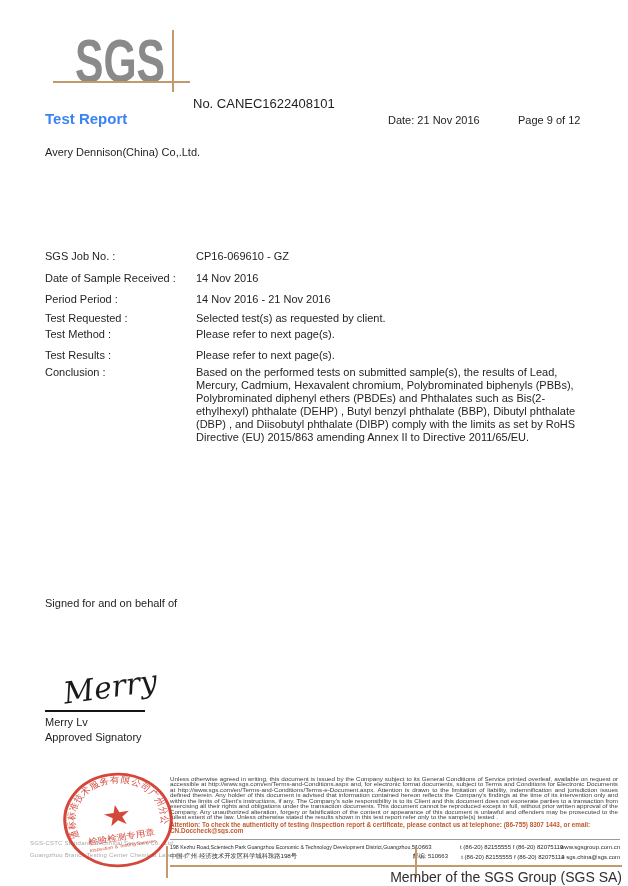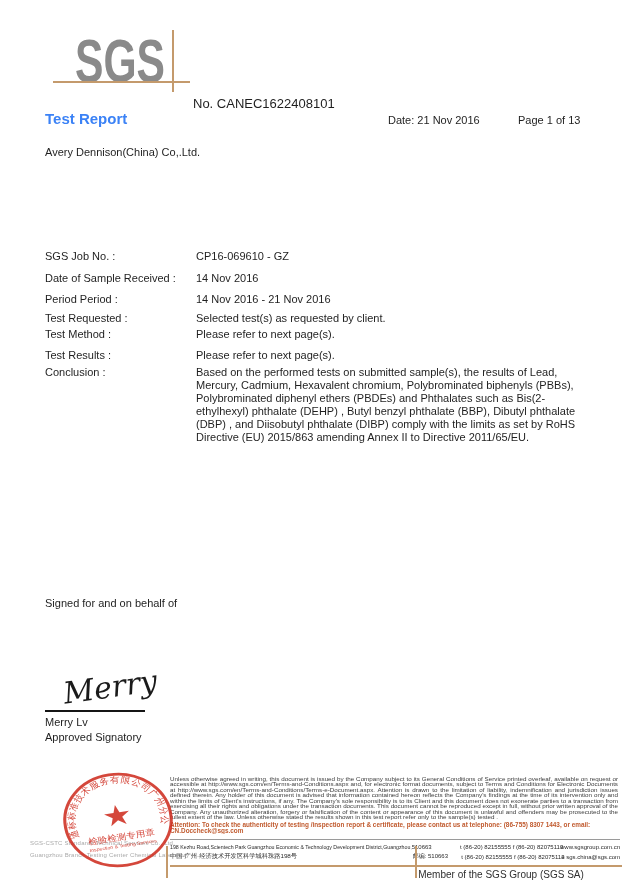--- a/index.html
+++ b/index.html
@@ -53,37 +53,37 @@
   }
   .addr-row{display:flex;align-items:center;height:19px;font-size:12px;color:#2a2a2a;}
   .c-addr{width:500px;font-size:10.5px;white-space:nowrap;overflow:hidden;}
   .c-addr-cn{width:500px;font-size:12.5px;white-space:nowrap;overflow:hidden;}
   .c-code{width:100px;white-space:nowrap;}
   .c-phone{width:200px;white-space:nowrap;}
   .c-link{flex:1;white-space:nowrap;}
   .foot-h{position:absolute;left:170px;top:865px;width:452px;height:2px;background:#c49a6c;}
   .foot-v1{position:absolute;left:166px;top:846px;width:2px;height:32px;background:#c49a6c;}
   .foot-v2{position:absolute;left:415px;top:846px;width:2px;height:32px;background:#c49a6c;}
-  .member{left:380px;top:869px;width:242px;text-align:center;font-size:10px;color:#2f2f2f;}
+  .member{left:380px;top:869px;width:242px;text-align:right;font-size:14px;color:#2f2f2f;}
 </style>
 </head>
 <body>
 
 <div class="page">
 
   <svg class="logo-svg" viewBox="0 0 92 56">
     <text x="1" y="54" font-size="62" font-weight="bold" fill="#8a8a8a" font-family="Liberation Sans, sans-serif" textLength="90" lengthAdjust="spacingAndGlyphs">SGS</text>
   </svg>
   <div class="crop-h"></div>
   <div class="crop-v"></div>
 
   <div class="abs doc-title">Test Report</div>
   <div class="abs report-no">No. CANEC1622408101</div>
   <div class="abs report-date">Date: 21 Nov 2016</div>
-  <div class="abs page-no">Page 1 of 13</div>
+  <div class="abs page-no">Page 9 of 12</div>
 
   <div class="abs client-name">Avery Dennison(China) Co,.Ltd.</div>
 
 
   <div>
     <span class="f-label" style="top:250px">SGS Job No. :</span>
     <span class="f-value" style="top:250px">CP16-069610 - GZ</span>
   </div>
   <div>
     <span class="f-label" style="top:272px">Date of Sample Received :</span>

